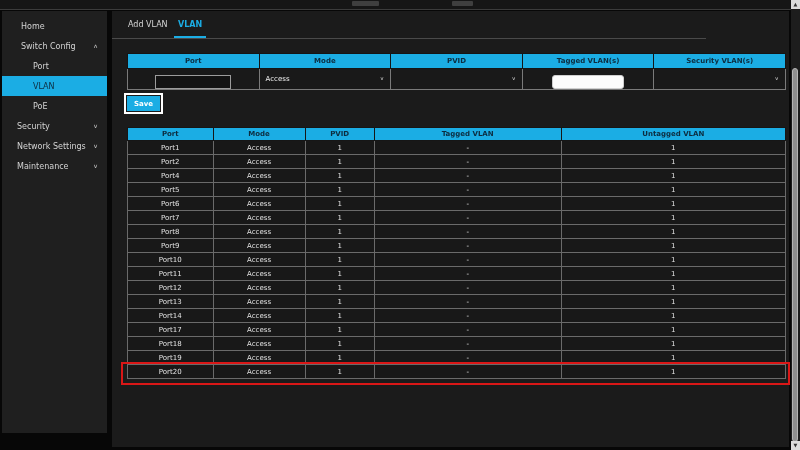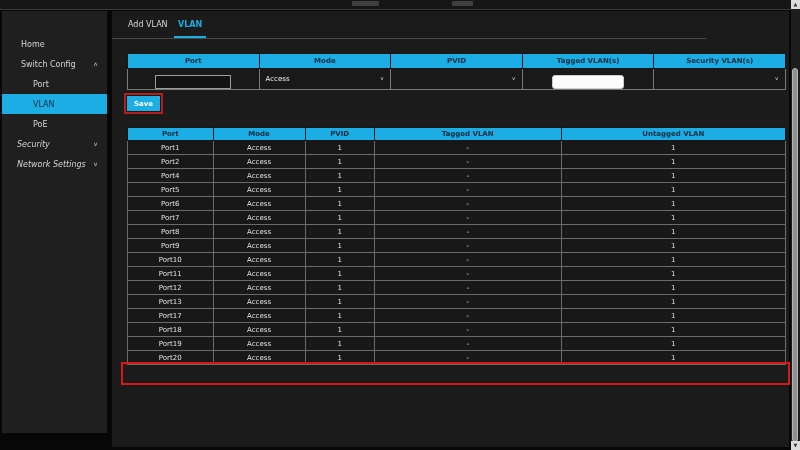--- a/index.html
+++ b/index.html
@@ -8,26 +8,26 @@
   .stage { position:absolute; left:0; top:0; width:800px; height:450px; }
 
   
   .topbar { position:absolute; left:0; top:0; width:800px; height:9px; background:#161616; }
   .top-artifact { position:absolute; top:1px; height:5px; background:#4a4a4a; opacity:.8; border-radius:1px; }
   .top-artifact.a1 { left:352px; width:27px; }
   .top-artifact.a2 { left:452px; width:21px; }
   .top-divider { position:absolute; left:0; top:9px; width:800px; height:1px; background:#3c3c3c; }
 
   
-  .sidebar { position:absolute; left:2px; top:11px; width:105px; height:422px; background:#1f1f1f; padding-top:23px; }
+  .sidebar { position:absolute; left:2px; top:11px; width:105px; height:422px; background:#1f1f1f; padding-top:5px; }
   .side-item { position:relative; height:20px; display:flex; align-items:center; color:#d4d4d4;
                font-size:8px; cursor:pointer; }
   .side-item .lbl { white-space:nowrap; }
   .side-item.ind-top .lbl { padding-left:19px; }
-  .side-item.ind-sec .lbl { padding-left:15px;font-style:italic; }
+  .side-item.ind-sec .lbl { padding-left:15px; }
   .side-item.ind-sub .lbl { padding-left:31px; }
   .side-item.active { background:#1badе4; }
   .side-item.active { background:#1bade4; color:#0d2c3f; }
   .side-chevron { position:absolute; right:9px; top:50%; transform:translateY(-50%) scaleY(.8);
                   font-size:7px; color:#b9b9b9; }
 
   
   .content { position:absolute; left:112px; top:11px; width:677px; height:436px; background:#1b1b1b; }
 
   .tabbar { position:absolute; left:0; top:0; width:594px; height:28px; border-bottom:1px solid #4a4a4a; }
@@ -44,21 +44,21 @@
                    text-align:center; vertical-align:middle; padding:0 2px; }
   .port-input { width:76px; height:14px; background:#131313; border:1px solid #9c9c9c;
                 color:#eee; font-size:7px; text-align:center; }
   .fselect { display:flex; align-items:center; justify-content:space-between;
              height:15px; padding:0 4px; color:#f2f2f2; font-size:7px; cursor:pointer; }
   .fselect .chev { font-size:6px; color:#cccccc; transform:scaleY(.8); }
   .tagged-input { width:72px; height:14px; background:#fcfcfc; border:1px solid #cfcfcf;
                   border-radius:3px; font-size:7px; text-align:center; color:#222; }
 
   
-  .save-wrap { position:absolute; left:12px; top:82px; border:2px solid #b91c1c; padding:1px; }
+  .save-wrap { position:absolute; left:12px; top:82px; border:2px solid #ffffff; padding:1px; }
   .save-btn { width:33px; height:15px; background:#1bade4; color:#fff; border:none;
               font-size:7px; font-weight:bold; font-family:"DejaVu Sans",sans-serif;
               display:flex; align-items:center; justify-content:center; cursor:pointer; }
 
   
   .vlan-table { position:absolute; left:15px; top:116px; width:659px; }
   .vlan-table th { background:#1bade4; color:#0d2c3f; font-size:7px; font-weight:bold;
                    height:13px; border:1px solid #161616; text-align:center; }
   .vlan-table td { background:#181818; color:#e3e3e3; font-size:7px; height:14px;
                    border:1px solid #6a6a6a; text-align:center; padding:0; }
@@ -103,20 +103,24 @@
     </div>
     <div class="side-item ind-sub">
       <span class="lbl">PoE</span>
     </div>
     <div class="side-item ind-sec">
       <span class="lbl">Security</span>
       <span class="side-chevron">∨</span>
     </div>
     <div class="side-item ind-sec">
       <span class="lbl">Network Settings</span>
+      <span class="side-chevron">∨</span>
+    </div>
+    <div class="side-item ind-sec">
+      <span class="lbl">Maintenance</span>
       <span class="side-chevron">∨</span>
     </div>
   </nav>
 
   <main class="content">
 
     <div class="tabbar">
       <div class="tab tab-add">Add VLAN</div>
       <div class="tab tab-vlan">VLAN</div>
     </div>
@@ -266,20 +270,27 @@
     <td>1</td>
   </tr>
           <tr>
     <td>Port13</td>
     <td>Access</td>
     <td>1</td>
     <td>-</td>
     <td>1</td>
   </tr>
           <tr>
+    <td>Port14</td>
+    <td>Access</td>
+    <td>1</td>
+    <td>-</td>
+    <td>1</td>
+  </tr>
+          <tr>
     <td>Port17</td>
     <td>Access</td>
     <td>1</td>
     <td>-</td>
     <td>1</td>
   </tr>
           <tr>
     <td>Port18</td>
     <td>Access</td>
     <td>1</td>

